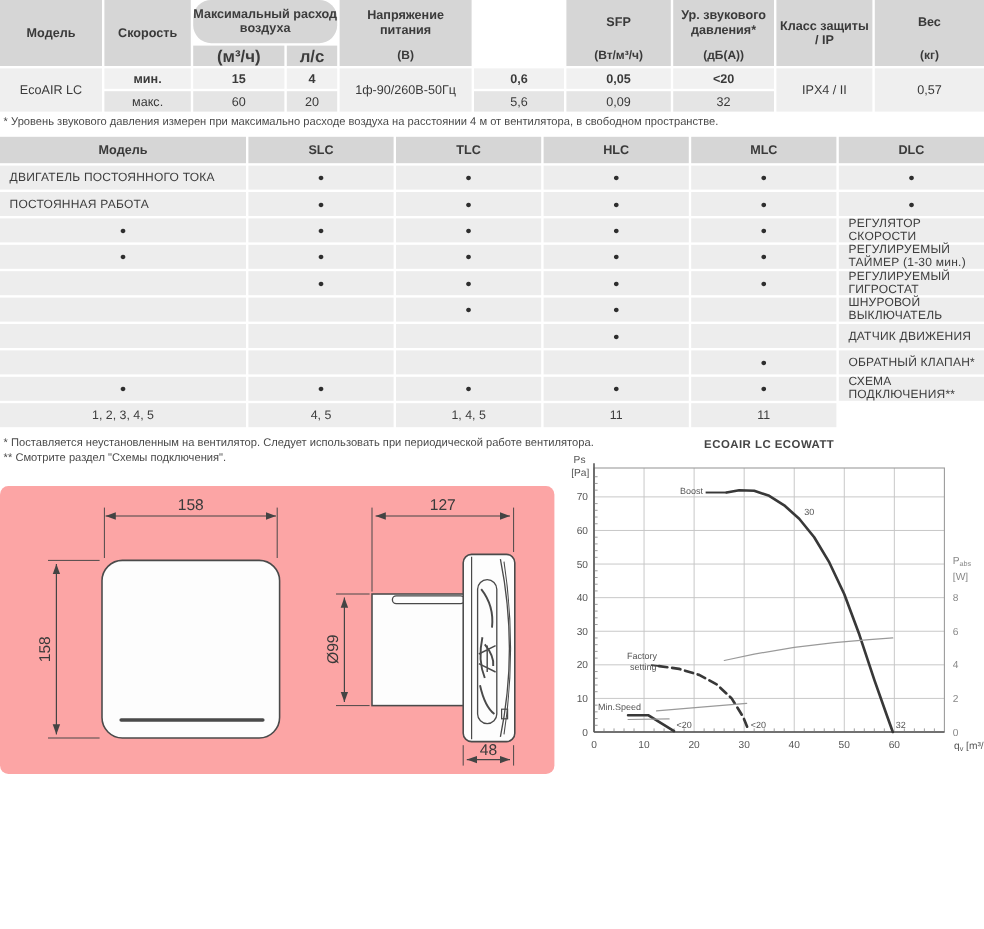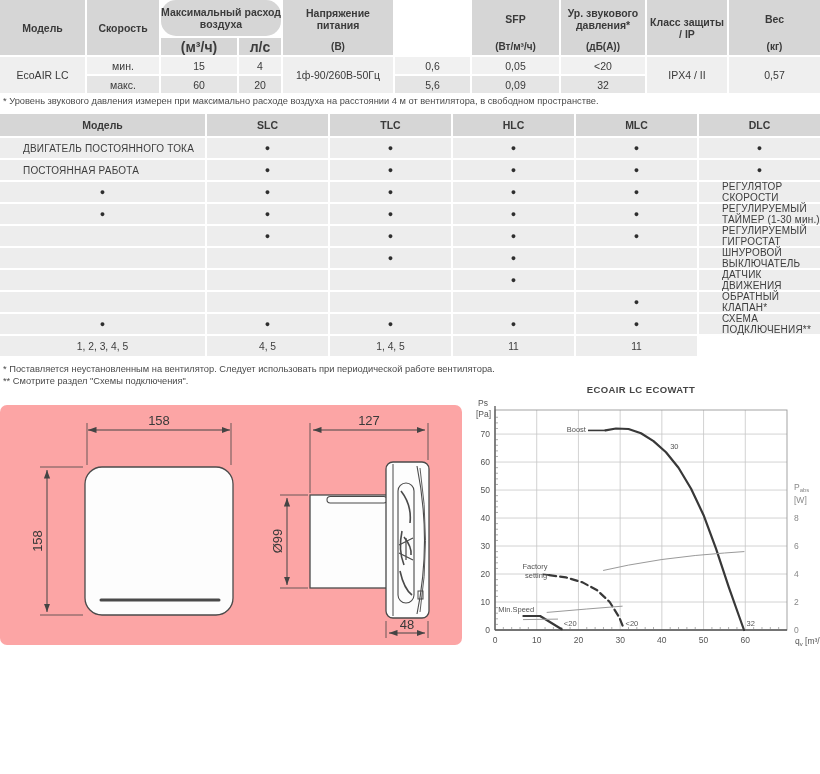--- a/index.html
+++ b/index.html
@@ -14,38 +14,38 @@
   .hcell .lbl{flex:1;display:flex;align-items:center;justify-content:center;padding:0 2px;}
   .hcell .unit{height:17px;display:flex;align-items:center;justify-content:center;font-size:10px;}
   .hgroup{display:grid;grid-template-rows:36px 17px;gap:2px;grid-column:3/5;}
   .hgroup .glabel{background:#d6d6d6;display:flex;align-items:center;justify-content:center;
                   font-weight:bold;font-size:10.5px;line-height:12px;text-align:center;border-radius:15px;}
   .hgroup .gunits{display:grid;grid-template-columns:76px 42px;gap:2px;}
   .hgroup .gunits div{background:#d6d6d6;display:flex;align-items:center;justify-content:center;
                       font-weight:bold;font-size:14px;}
   .sbody{grid-template-rows:17px 17px;margin-top:2px;}
   .bcell{display:flex;align-items:center;justify-content:center;font-size:10.5px;color:#3a3a3a;}
-  .b-light{background:#f1f1f1;}
+  .b-light{background:#f1f1f1;font-weight:bold;}
   .b-dark{background:#e5e5e5;}
   .b-merge{background:#efefef;grid-row:1/3;}
   .footnote{position:absolute;left:3px;font-size:9.3px;color:#4a4a4a;line-height:12px;}
 
   
   .feat{position:absolute;left:0;top:114px;width:820px;}
   .fgrid{display:grid;grid-template-columns:205px repeat(5,1fr);gap:2px;background:#fff;}
   .fh{background:#d6d6d6;height:22px;display:flex;align-items:center;justify-content:center;
       font-weight:bold;font-size:10.5px;color:#3a3a3a;}
   .fcell{background:#ededed;height:20px;display:flex;align-items:center;justify-content:center;
          font-size:10.3px;color:#3d3d3d;}
-  .flabel{justify-content:flex-start;padding-left:23px;font-size:10px;letter-spacing:.2px;}
+  .flabel{justify-content:flex-start;padding-left:8px;font-size:10px;letter-spacing:.2px;}
   .dot{font-size:9px;color:#2e2e2e;}
 
   
   .panel{position:absolute;left:0;top:405px;width:462px;height:240px;background:#fca5a5;border-radius:7px;}
-  .chartbox{position:absolute;left:470px;top:380px;width:350px;height:290px;}
+  .chartbox{position:absolute;left:470px;top:360px;width:350px;height:290px;}
   svg text{font-family:"Liberation Sans",sans-serif;}
 </style>
 </head>
 <body>
 
 <div class="page">
 
   <section class="spec">
     <div class="sgrid">
       <div class="hcell" style="grid-column:1">

